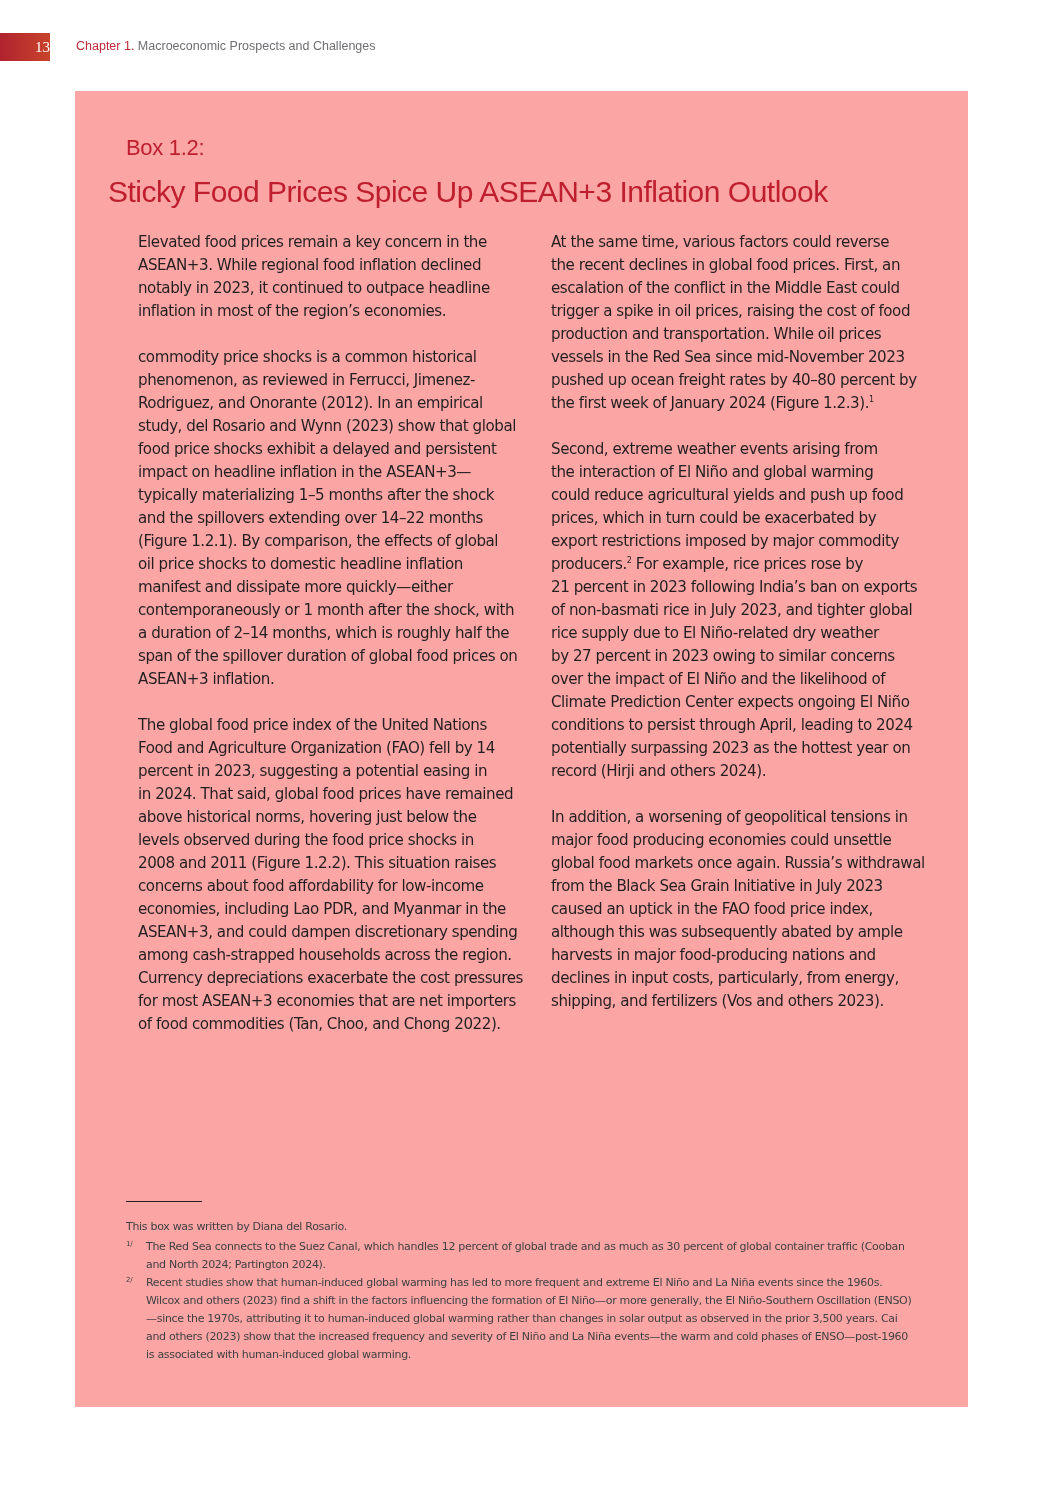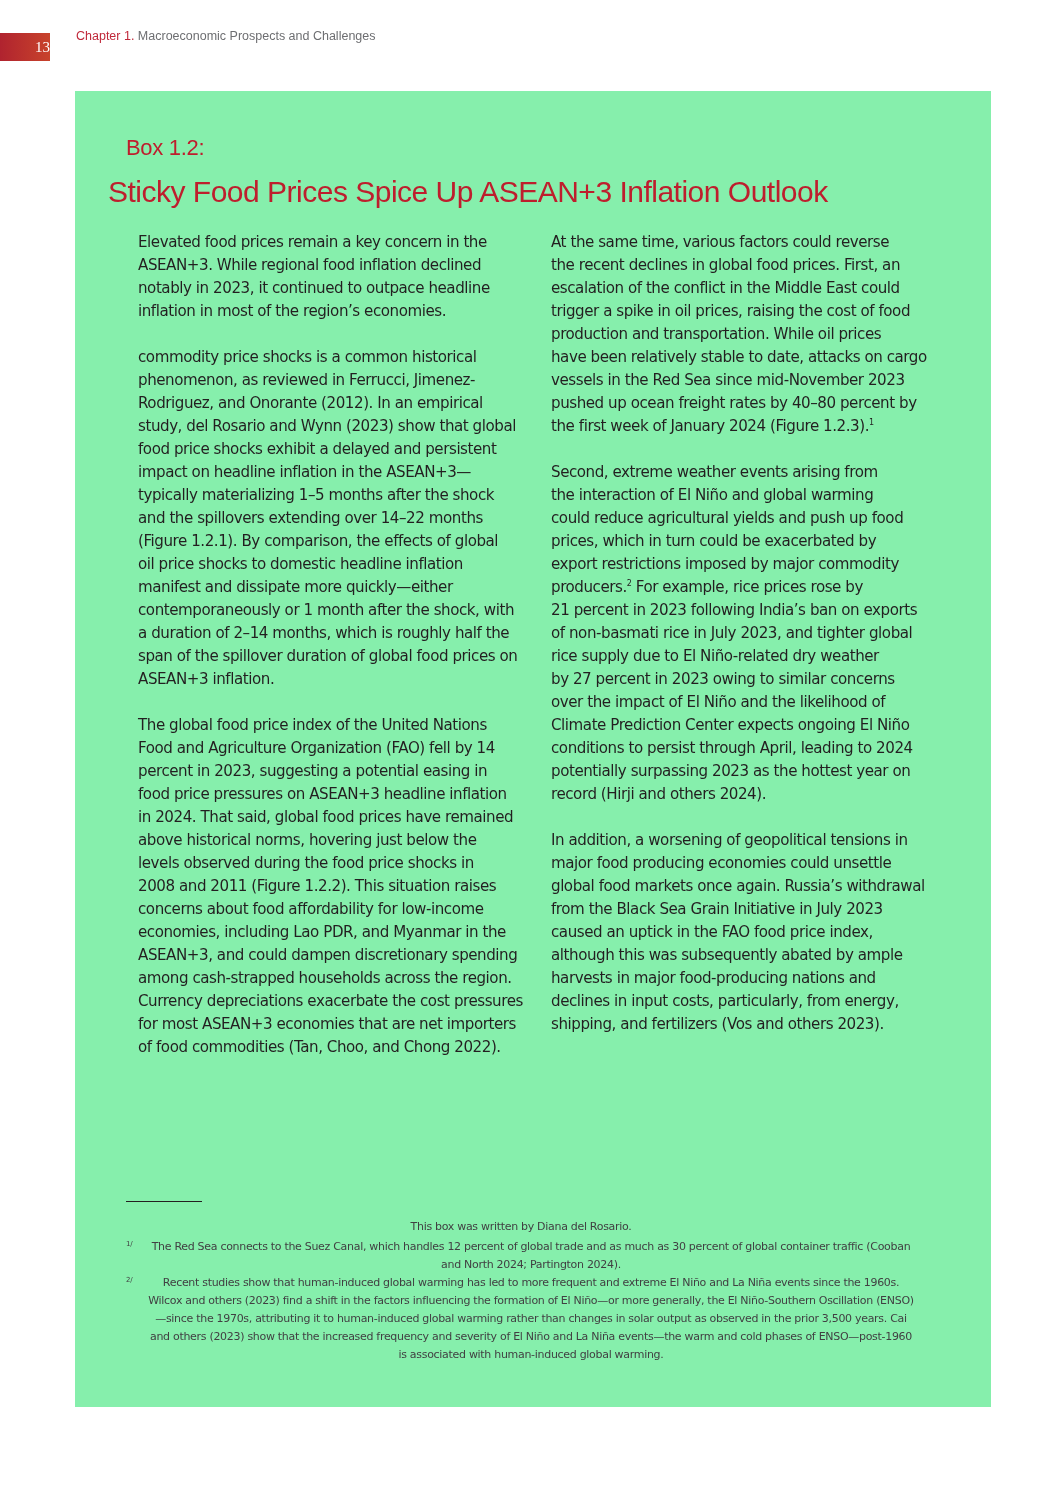--- a/index.html
+++ b/index.html
@@ -2,38 +2,38 @@
 <html><head>
 <meta charset="utf-8">
 <style>
   html, body { margin: 0; padding: 0; background: #ffffff; }
   body { width: 1058px; height: 1497px; position: relative; overflow: hidden;
          font-family: "DejaVu Sans", sans-serif; color: #231f20; }
   .page-num { position: absolute; left: 0; top: 33px; width: 50px; height: 28px;
               background: linear-gradient(90deg, #b0232f, #c8432b); color: #fff;
               font-family: Liberation Serif, serif; font-size: 15px; line-height: 28px;
               text-align: right; }
-  .running-head { position: absolute; left: 76px; top: 29px; font-family: "Liberation Sans", sans-serif;
+  .running-head { position: absolute; left: 76px; top: 39px; font-family: "Liberation Sans", sans-serif;
                   font-size: 12.5px; color: #6d6e71; white-space: nowrap; }
   .running-head .chap { color: #c0283a; }
-  .box { position: absolute; left: 75px; top: 91px; width: 893px; height: 1316px; background: #86efac; padding-left: 23px; }
+  .box { position: absolute; left: 75px; top: 91px; width: 893px; height: 1316px; background: #fca5a5; }
   .box-label { position: absolute; left: 51px; top: 44px; font-family: "Liberation Sans", sans-serif;
                font-size: 22px; color: #be1e2d; letter-spacing: -0.3px; }
   .box-title { position: absolute; left: 33px; top: 84px; font-family: "Liberation Sans", sans-serif;
                font-size: 30px; color: #be1e2d; white-space: nowrap; letter-spacing: -0.5px; }
   .col { position: absolute; top: 140px; width: 380px; font-size: 15.1px; line-height: 23px;
          letter-spacing: -0.45px; color: #231f20; }
   .col.left { left: 51px; }
   .col.right { left: 464px; width: 372px; }
   .col p { margin: 0 0 23px 12px; }
   .line { display: block; white-space: nowrap; }
   sup { font-size: 8px; line-height: 0; vertical-align: 6px; }
   .rule { position: absolute; left: 51px; top: 1110px; width: 76px; height: 1px; background: #231f20; }
   .fn-block { position: absolute; left: 51px; top: 1127px; width: 790px; font-size: 11px;
-              line-height: 18px; letter-spacing: -0.3px; color: #414042; text-align: center; }
+              line-height: 18px; letter-spacing: -0.3px; color: #414042; }
   .fn-block .credit { margin: 0 0 2px 0; }
   .fn { position: relative; padding-left: 20px; margin: 0; }
   .fn .mark { position: absolute; left: 0; top: -3px; font-size: 7px; }
 </style>
 </head>
 <body>
 
 <div class="page-num">13</div>
 <div class="running-head">
   <span class="chap">Chapter 1.</span>
@@ -65,21 +65,20 @@
         <span class="line">manifest and dissipate more quickly—either</span>
         <span class="line">contemporaneously or 1 month after the shock, with</span>
         <span class="line">a duration of 2–14 months, which is roughly half the</span>
         <span class="line">span of the spillover duration of global food prices on</span>
         <span class="line">ASEAN+3 inflation.</span>
       </p>
     <p>
         <span class="line">The global food price index of the United Nations</span>
         <span class="line">Food and Agriculture Organization (FAO) fell by 14</span>
         <span class="line">percent in 2023, suggesting a potential easing in</span>
-        <span class="line">food price pressures on ASEAN+3 headline inflation</span>
         <span class="line">in 2024. That said, global food prices have remained</span>
         <span class="line">above historical norms, hovering just below the</span>
         <span class="line">levels observed during the food price shocks in</span>
         <span class="line">2008 and 2011 (Figure 1.2.2). This situation raises</span>
         <span class="line">concerns about food affordability for low-income</span>
         <span class="line">economies, including Lao PDR, and Myanmar in the</span>
         <span class="line">ASEAN+3, and could dampen discretionary spending</span>
         <span class="line">among cash-strapped households across the region.</span>
         <span class="line">Currency depreciations exacerbate the cost pressures</span>
         <span class="line">for most ASEAN+3 economies that are net importers</span>
@@ -87,21 +86,20 @@
       </p>
   </div>
 
   <div class="col right">
     <p>
       <span class="line">At the same time, various factors could reverse</span>
         <span class="line">the recent declines in global food prices. First, an</span>
         <span class="line">escalation of the conflict in the Middle East could</span>
         <span class="line">trigger a spike in oil prices, raising the cost of food</span>
         <span class="line">production and transportation. While oil prices</span>
-        <span class="line">have been relatively stable to date, attacks on cargo</span>
         <span class="line">vessels in the Red Sea since mid-November 2023</span>
         <span class="line">pushed up ocean freight rates by 40–80 percent by</span>
       <span class="line"><span>the first week of January 2024 (Figure 1.2.3).</span><sup>1</sup></span>
     </p>
     <p>
       <span class="line">Second, extreme weather events arising from</span>
         <span class="line">the interaction of El Niño and global warming</span>
         <span class="line">could reduce agricultural yields and push up food</span>
         <span class="line">prices, which in turn could be exacerbated by</span>
         <span class="line">export restrictions imposed by major commodity</span>

